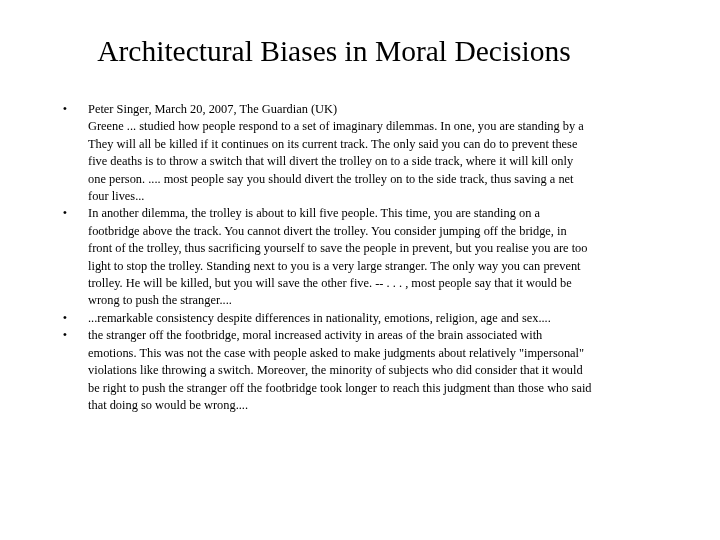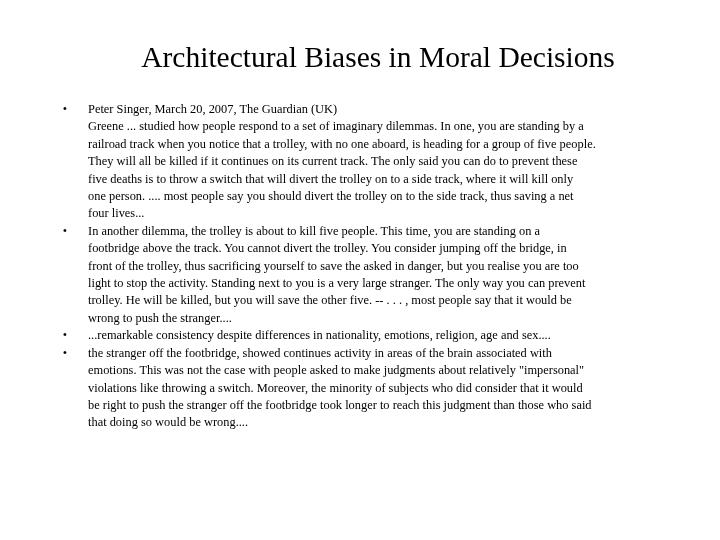--- a/index.html
+++ b/index.html
@@ -1,54 +1,53 @@
 <!DOCTYPE html>
 <html><head>
 <meta charset="utf-8">
 <style>
   html, body { margin: 0; padding: 0; background: #ffffff; }
   body { width: 720px; height: 540px; position: relative; overflow: hidden;
          font-family: "Liberation Serif", "DejaVu Serif", serif; color: #000; }
-  .title { position: absolute; top: 39px; left: 0; width: 668px; text-align: center;
-           font-size: 29.5px; line-height: 36px; margin-left: 44px; }
+  .title { position: absolute; top: 33px; left: 0; width: 668px; text-align: center;
+           font-size: 29.5px; line-height: 36px; }
   .body-list { position: absolute; left: 60px; top: 101px; width: 640px; margin: 0; padding: 0; list-style: none; }
   .item { position: relative; padding-left: 28px; font-size: 12.4px; line-height: 17.4px; }
   .bullet { position: absolute; left: 0; top: 0; width: 10px; text-align: center; }
   .line { display: block; white-space: nowrap; }
 </style>
 </head>
 <body>
 
 <div class="title">Architectural Biases in Moral Decisions</div>
 
 <ul class="body-list">
   <li class="item">
     <span class="bullet">•</span>
     <span class="line">Peter Singer, March 20, 2007, The Guardian  (UK)</span>
     <span class="line">Greene ... studied how people respond to a set of imaginary dilemmas. In one, you are standing by a</span>
-    <span class="line">railroad track when you notice that a trolley, with no one aboard, is heading for a group of five people.</span>
     <span class="line">They will all be killed if it continues on its current track. The only said you can do to prevent these</span>
     <span class="line">five deaths is to throw a switch that will divert the trolley on to a side track, where it will kill only</span>
     <span class="line">one person.  .... most people say you should divert the trolley on to the side track, thus saving a net</span>
     <span class="line">four lives...</span>
   </li>
   <li class="item">
     <span class="bullet">•</span>
     <span class="line">In another dilemma, the trolley is about to kill five people. This time, you are standing on a</span>
     <span class="line">footbridge above the track. You cannot divert the trolley. You consider jumping off the bridge, in</span>
-    <span class="line">front of the trolley, thus sacrificing yourself to save the asked in danger, but you realise you are too</span>
-    <span class="line">light to stop the activity. Standing next to you is a very large stranger. The only way you can prevent</span>
+    <span class="line">front of the trolley, thus sacrificing yourself to save the people in prevent, but you realise you are too</span>
+    <span class="line">light to stop the trolley. Standing next to you is a very large stranger. The only way you can prevent</span>
     <span class="line">trolley. He will be killed, but you will save the other five.  -- . . . , most people say that it would be</span>
     <span class="line">wrong to push the stranger....</span>
   </li>
   <li class="item">
     <span class="bullet">•</span>
     <span class="line">...remarkable consistency despite differences in nationality, emotions, religion, age and sex....</span>
   </li>
   <li class="item">
     <span class="bullet">•</span>
-    <span class="line">the stranger off the footbridge, showed continues activity in areas of the brain associated with</span>
+    <span class="line">the stranger off the footbridge, moral increased activity in areas of the brain associated with</span>
     <span class="line">emotions. This was not the case with people asked to make judgments about relatively "impersonal"</span>
     <span class="line">violations like throwing a switch. Moreover, the minority of subjects who did consider that it would</span>
     <span class="line">be right to push the stranger off the footbridge took longer to reach this judgment than those who said</span>
     <span class="line">that doing so would be wrong....</span>
   </li>
 </ul>
 
 </body></html>

